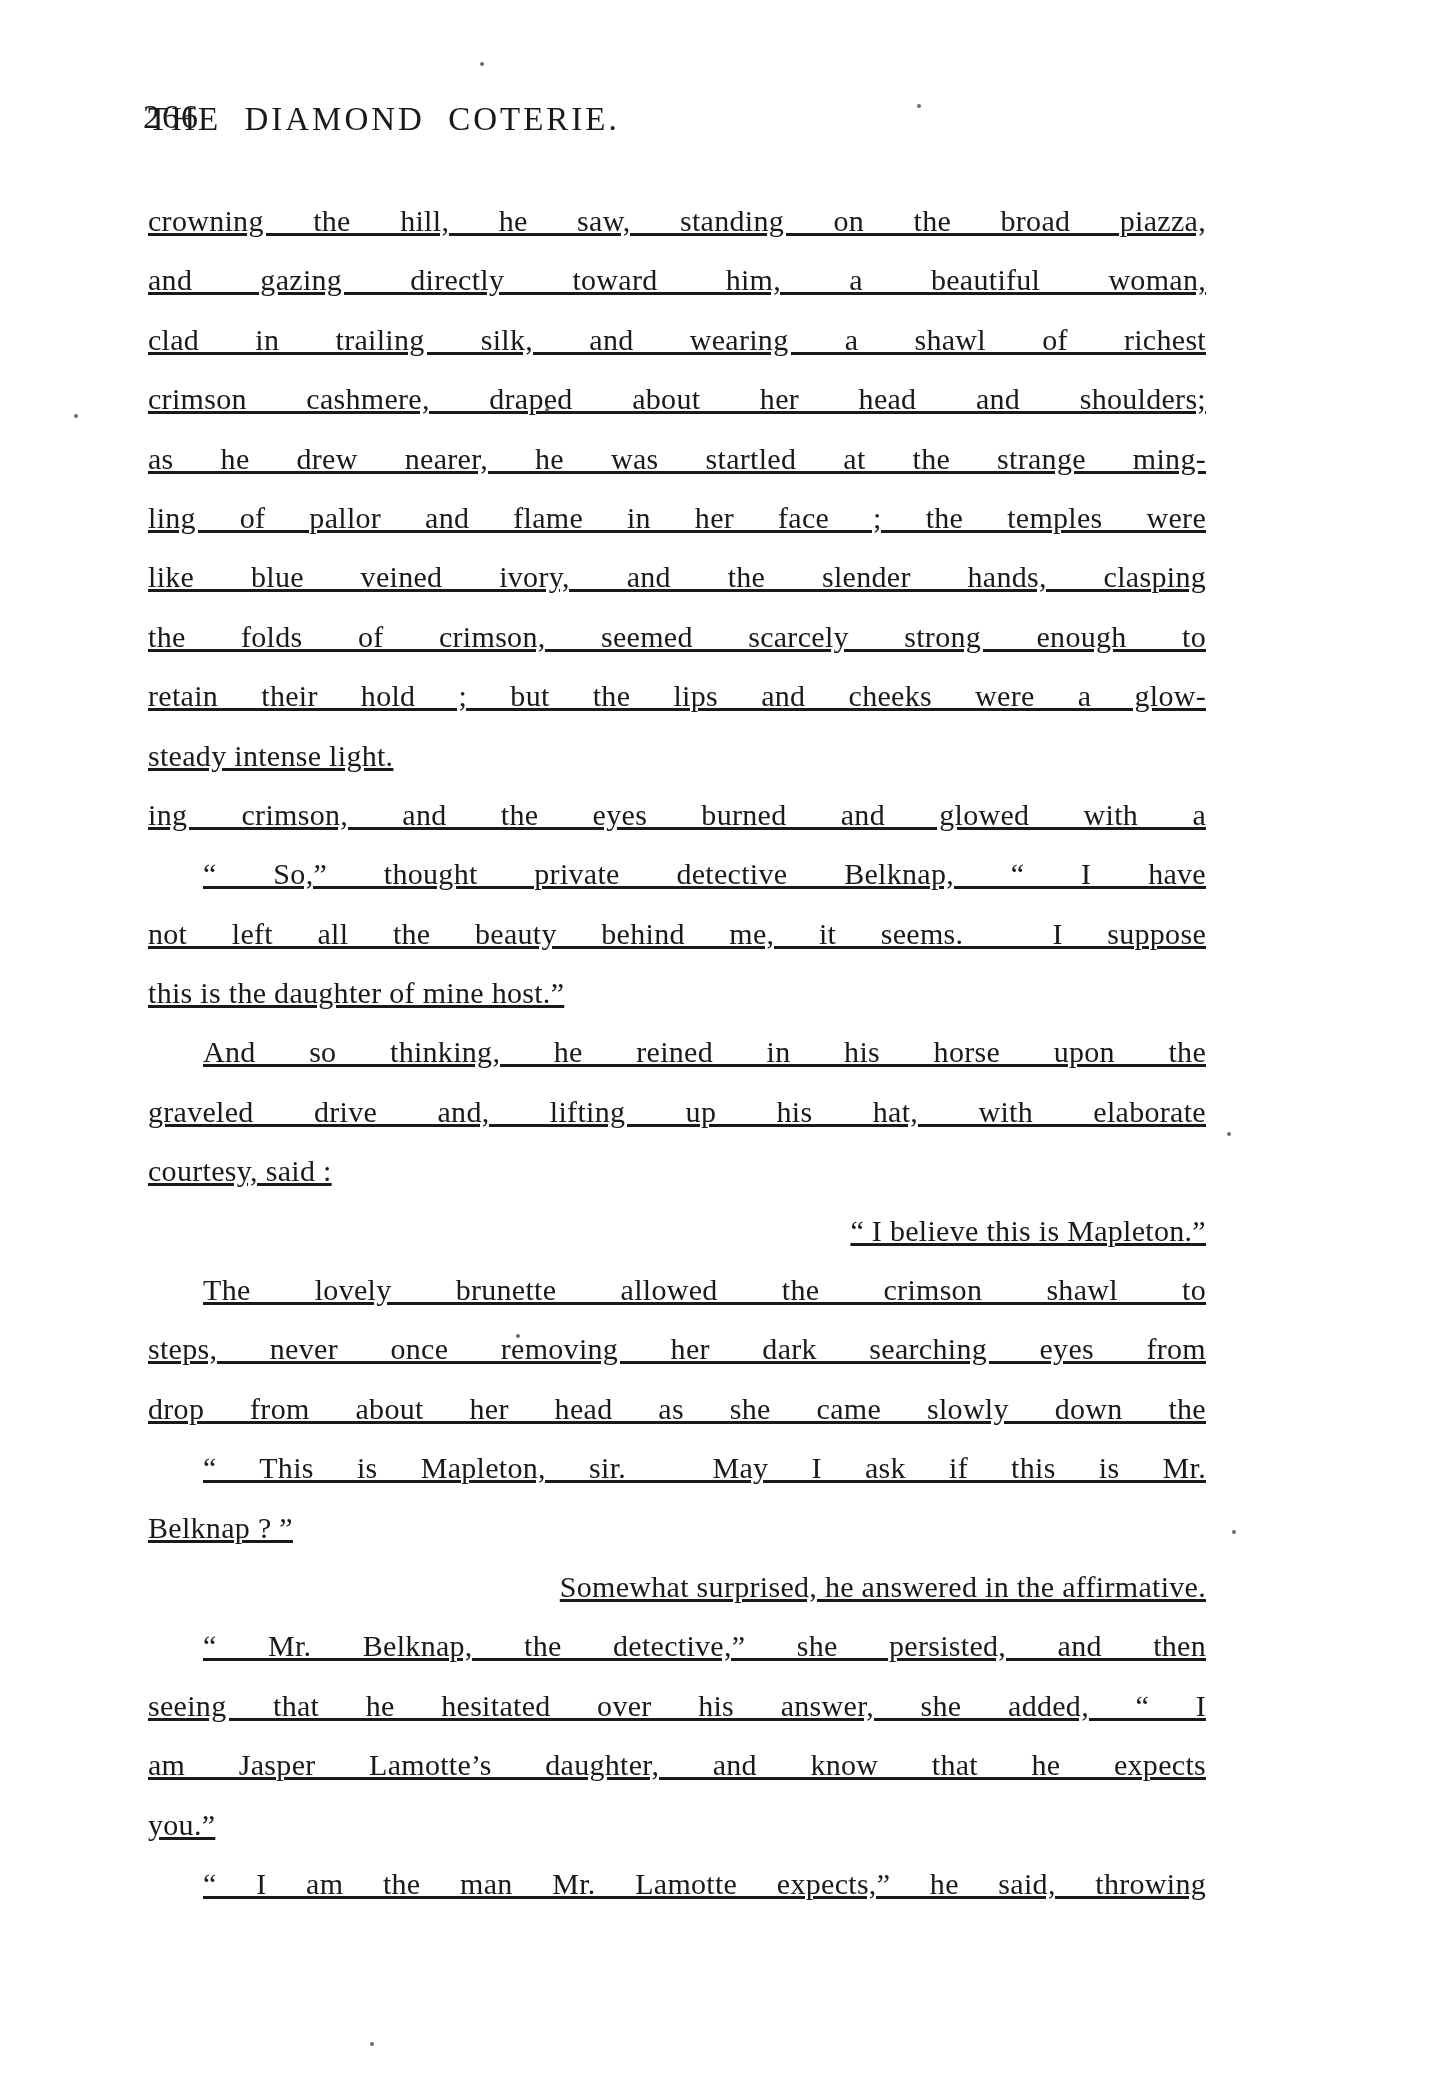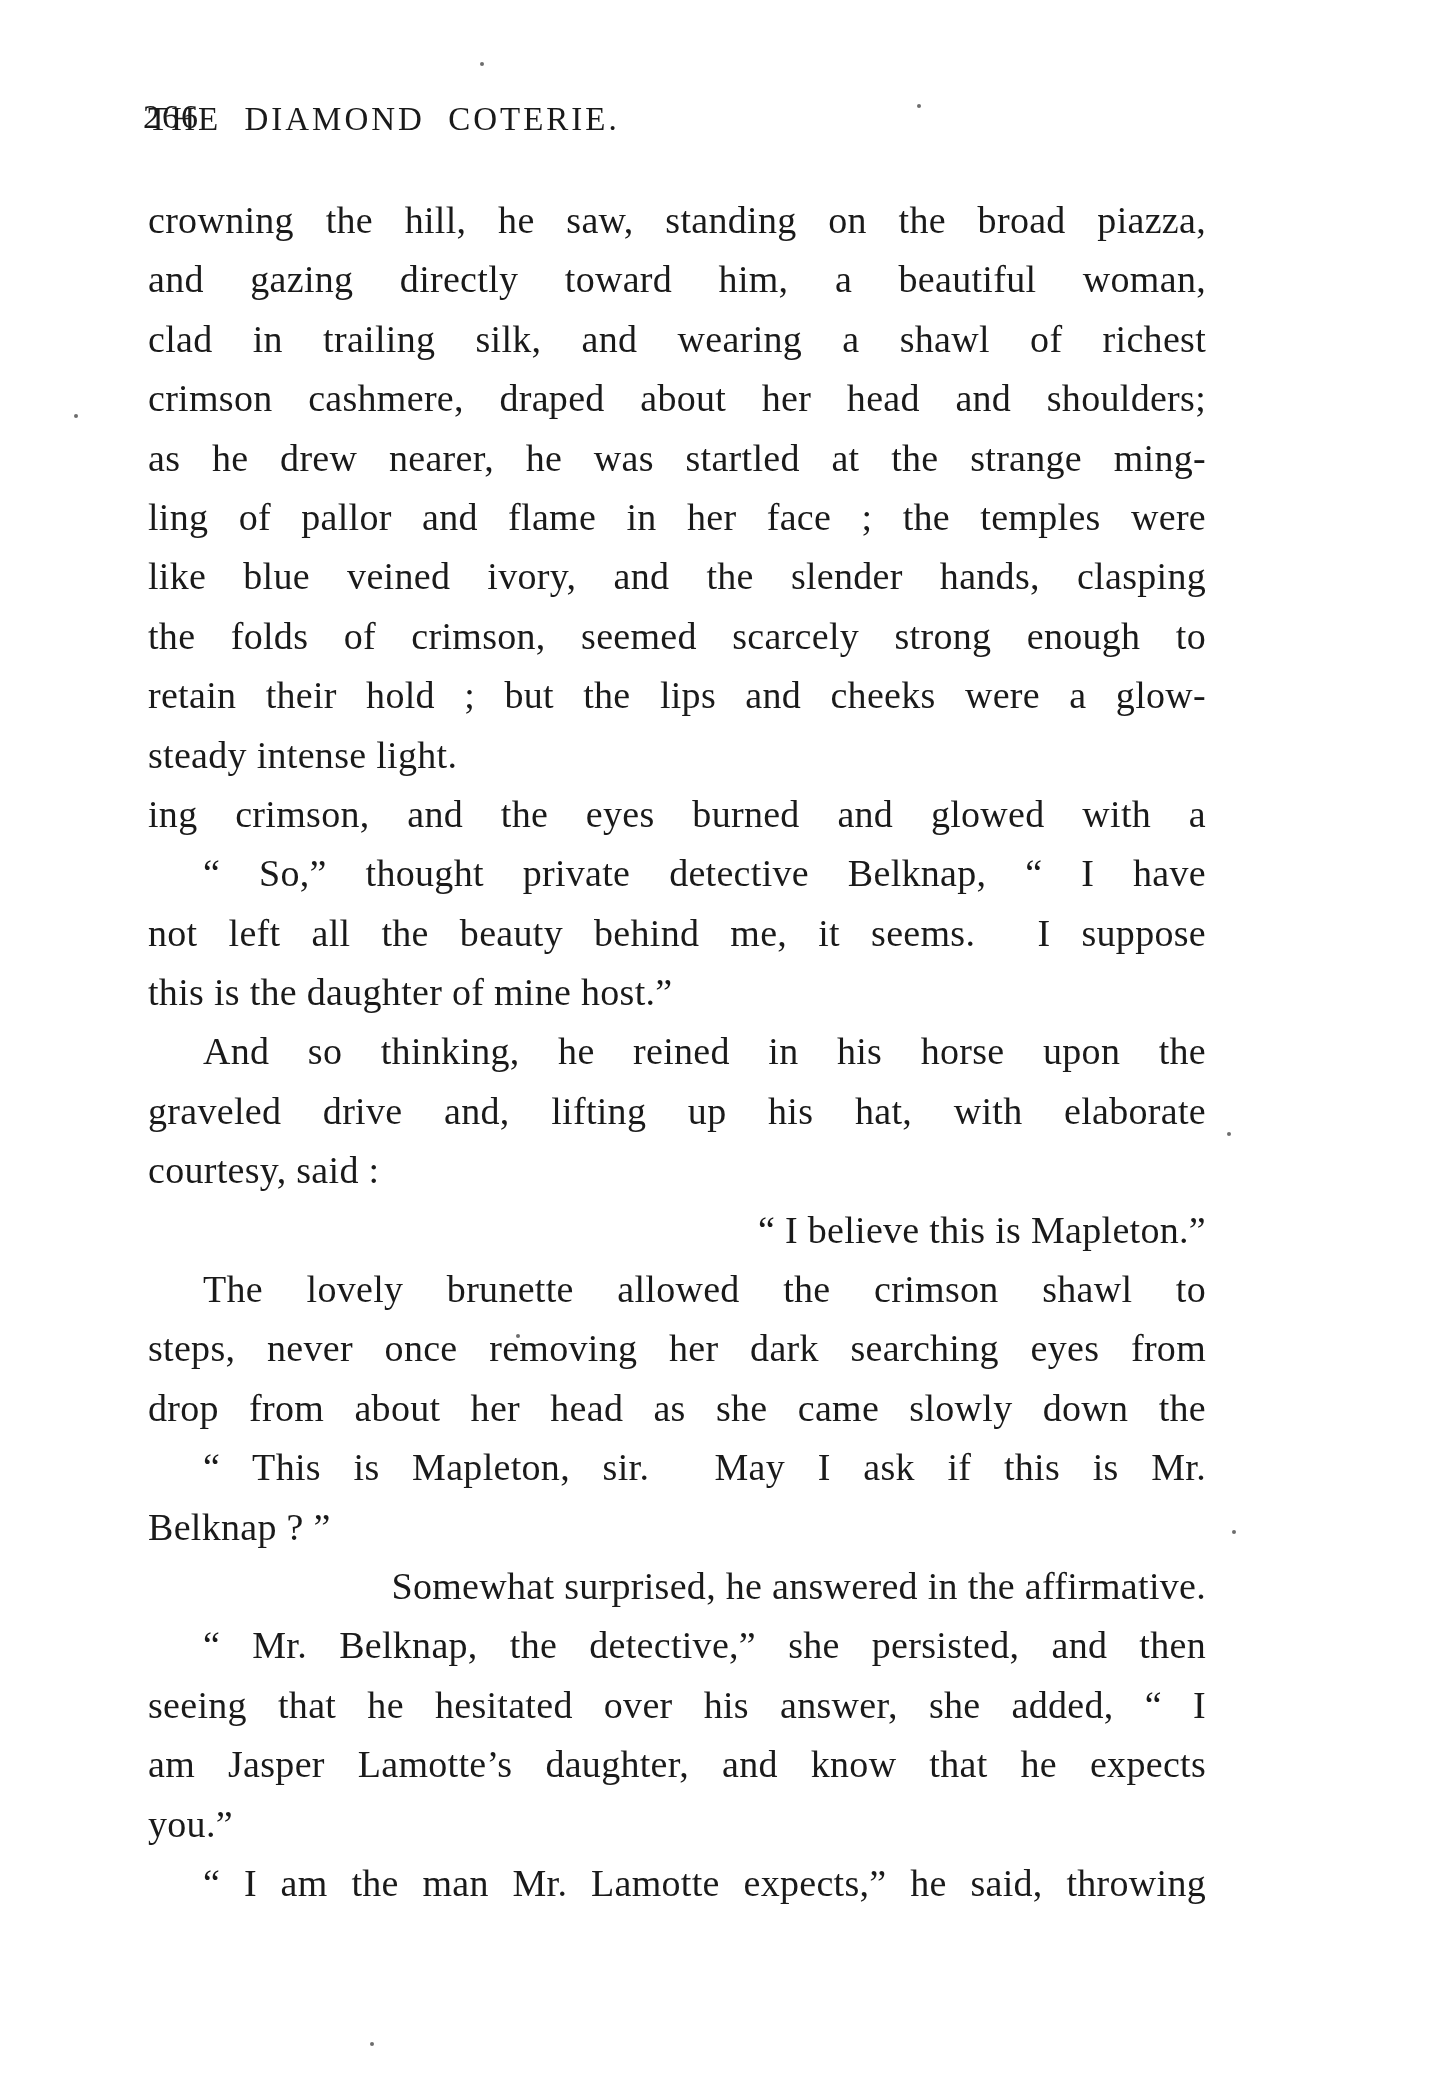--- a/index.html
+++ b/index.html
@@ -32,26 +32,27 @@
     letter-spacing: 3px;
     word-spacing: 12px;
   }
   
   .body-text {
     position: absolute;
     left: 148px; top: 191px;
     width: 1058px;
   }
   .line {
-    font-size: 38px;
+    font-size: 30px;
     line-height: 59.4px;
     height: 59.4px;
     white-space: pre-wrap;
     text-align: left;
     letter-spacing: 0.3px;
+    text-decoration: underline;
   }
   .line.justify {
     text-align: justify;
     text-align-last: justify;
   }
   .line.indent { text-indent: 55px; text-align: right; }
   
   .speck {
     position: absolute;
     width: 4px; height: 4px;

